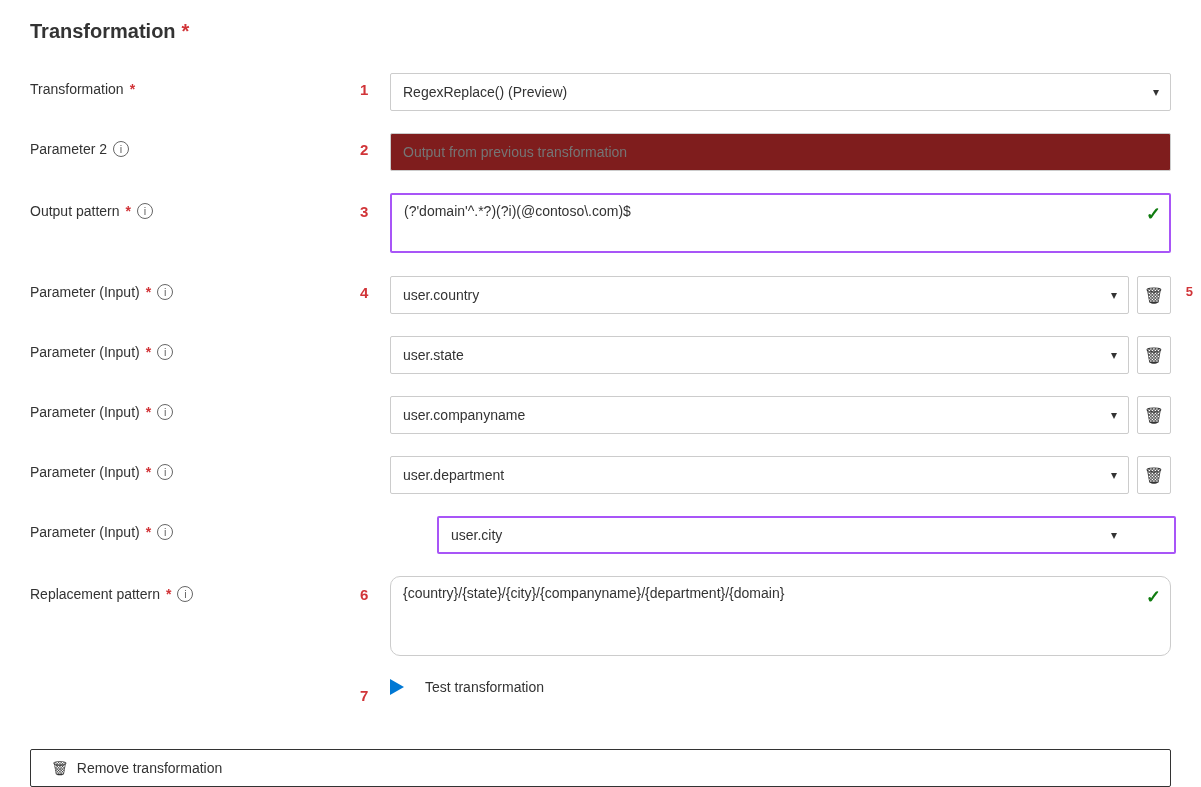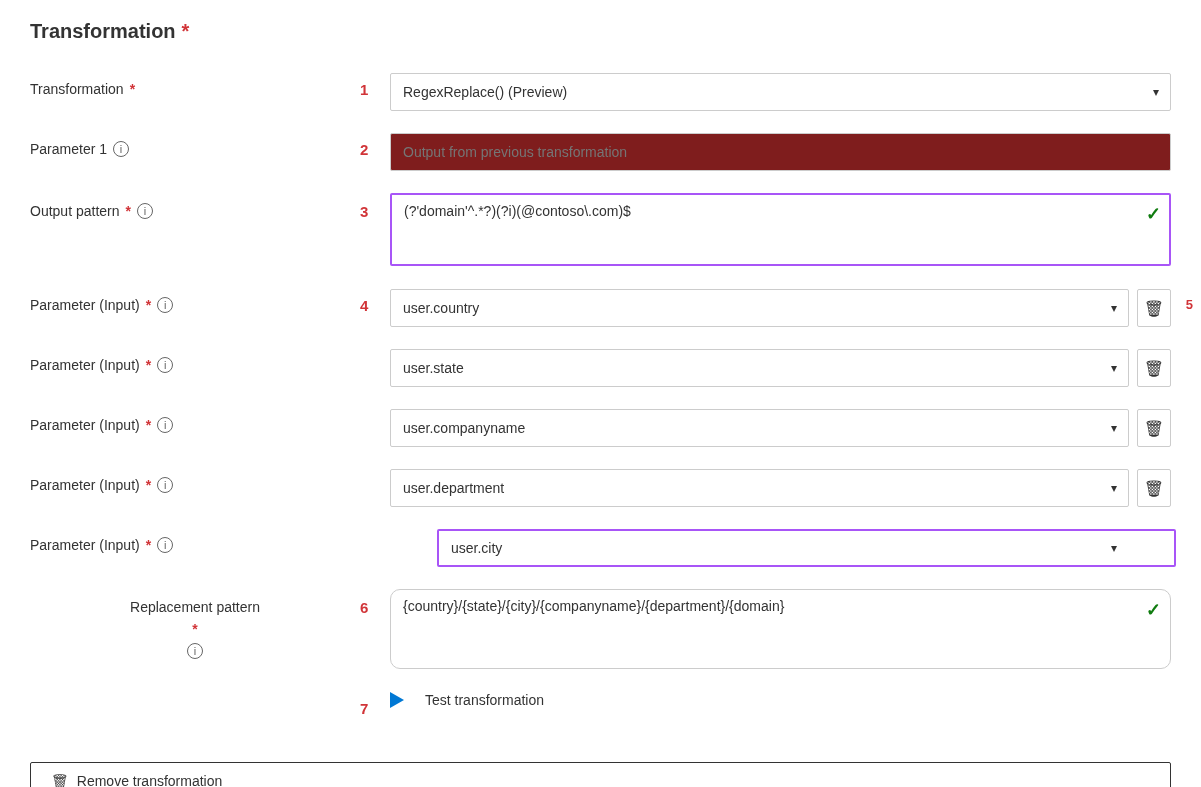--- a/index.html
+++ b/index.html
@@ -121,21 +121,21 @@
     }
 
     .text-area {
       width: 100%;
       padding: 8px 40px 8px 12px;
       border: 2px solid #a855f7;
       border-radius: 2px;
       font-size: 14px;
       color: #333;
       resize: none;
-      height: 73px;
+      height: 60px;
       font-family: inherit;
     }
 
     .text-area.replacement {
       border: 1px solid #ccc;
       border-radius: 10px;
       height: 80px;
     }
 
     .check-icon {
@@ -242,21 +242,21 @@
         <select class="select-box">
           <option>RegexReplace() (Preview)</option>
         </select>
         <span class="chevron-icon">▾</span>
       </div>
     </div>
   </div>
 
   <div class="form-row">
     <div class="label-col">
-      <span>Parameter 1</span>
+      <span>Parameter 2</span>
       <span class="info-icon">i</span>
     </div>
     <div class="step-col">2</div>
     <div class="input-col">
       <input type="text" class="text-input disabled-input" disabled="" placeholder="Output from previous transformation" style="">
     </div>
   </div>
 
   <div class="form-row" style="align-items:flex-start;">
     <div class="label-col" style="padding-top:10px;">
@@ -368,21 +368,21 @@
         </select>
         <span class="chevron-icon">▾</span>
       </div>
       <button class="delete-btn">
         <span>🗑</span>
       </button>
     </div>
   </div>
 
   <div class="form-row" style="align-items:flex-start;">
-    <div class="label-col" style="padding-top:10px;flex-direction:column;">
+    <div class="label-col" style="padding-top:10px;">
       <span>Replacement pattern</span>
       <span class="required-star">*</span>
       <span class="info-icon">i</span>
     </div>
     <div class="step-col" style="padding-top:10px;">6</div>
     <div class="input-col">
       <div class="textarea-wrapper">
         <textarea class="text-area replacement" style="">{country}/{state}/{city}/{companyname}/{department}/{domain}</textarea>
         <span class="check-icon">✓</span>
       </div>

